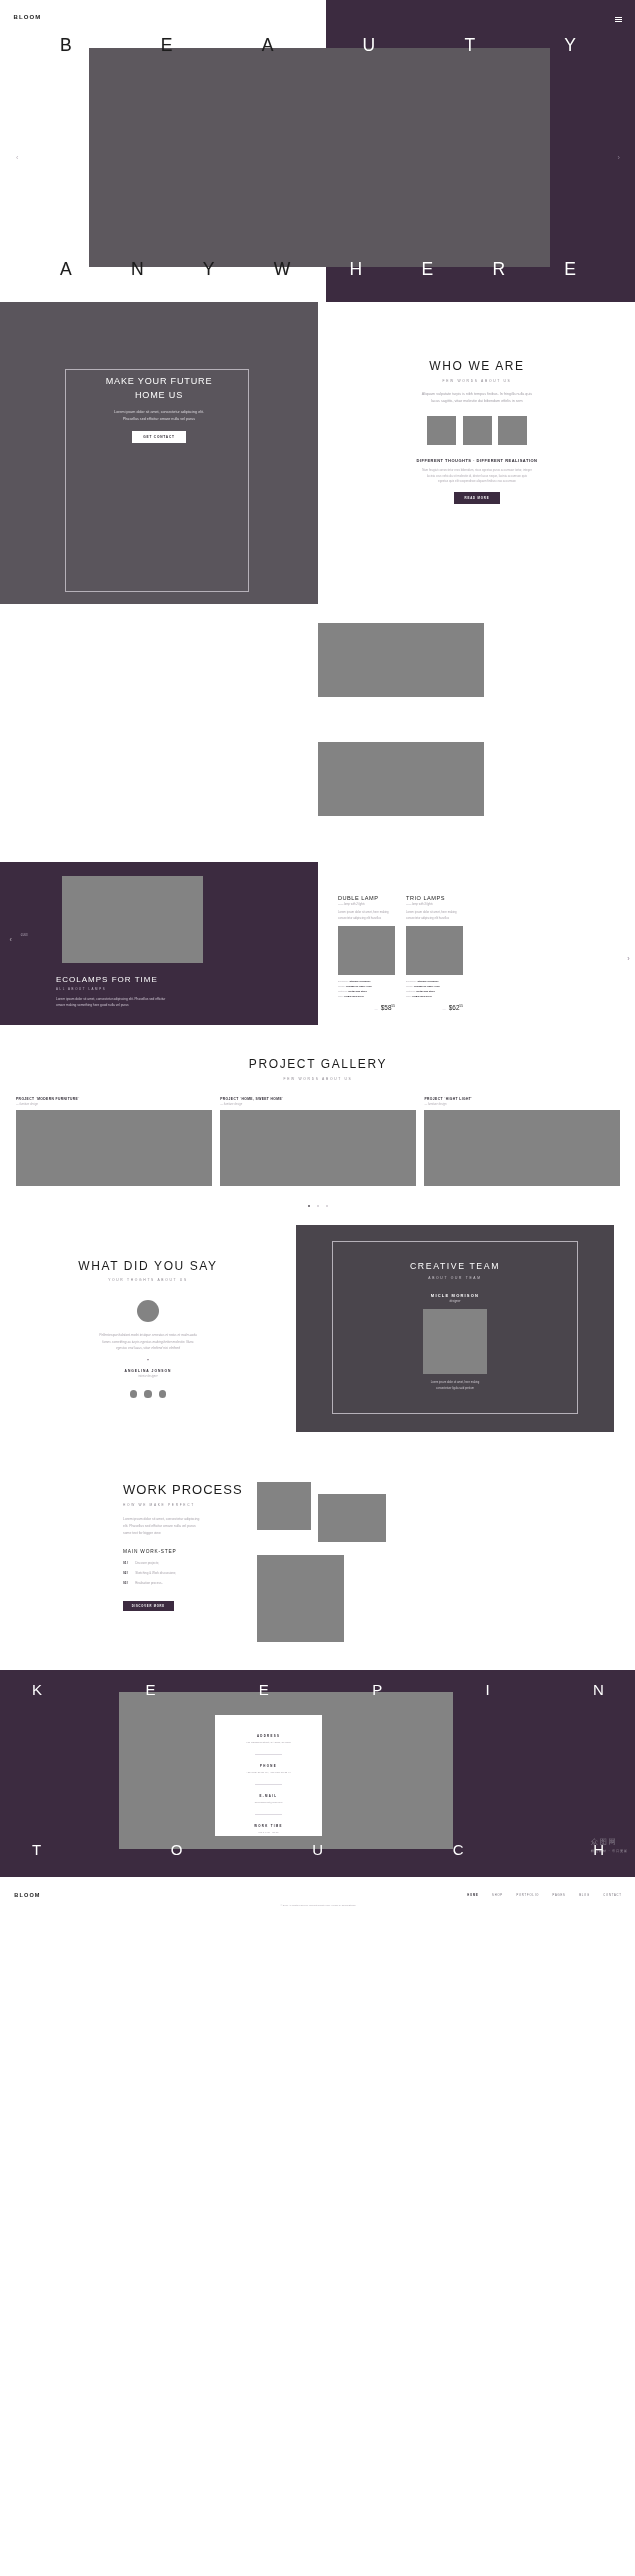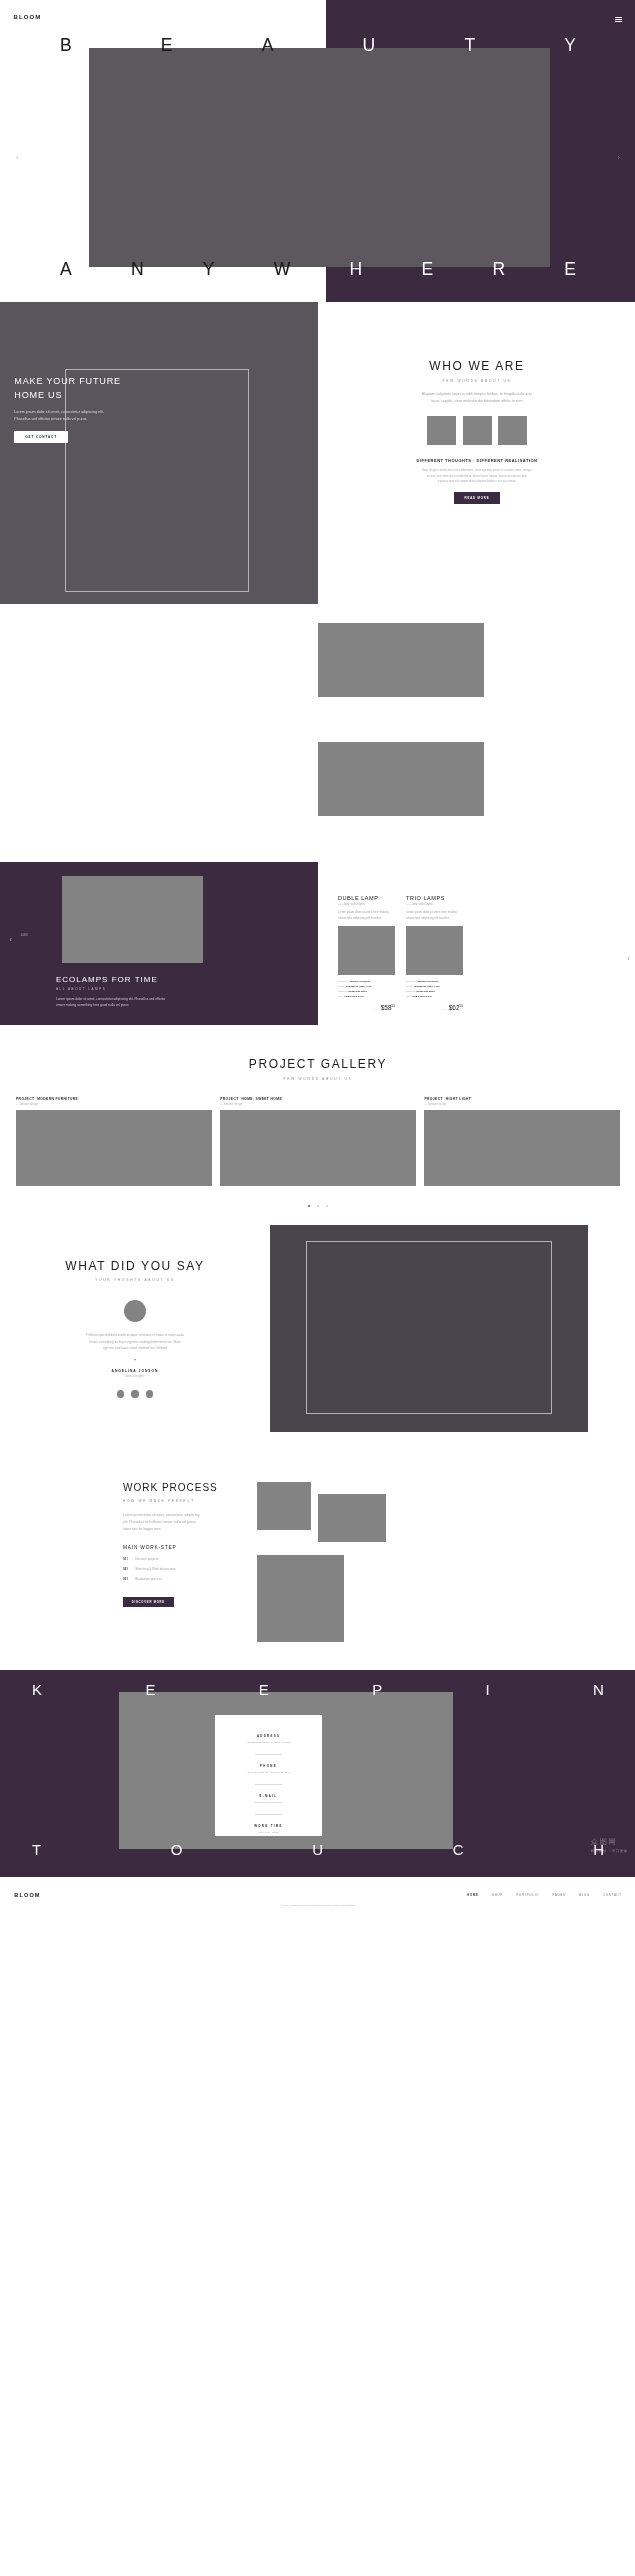--- a/index.html
+++ b/index.html
@@ -29,21 +29,21 @@
   .word-row.top span:nth-child(3) { color:#1c1c1c; }
   .word-row.bot span:nth-child(1), .word-row.bot span:nth-child(2),
   .word-row.bot span:nth-child(3), .word-row.bot span:nth-child(4) { color:#1c1c1c; }
   .arrow { position:absolute; top:153px; font-size:7.2px; color:#b9b3bb; z-index:9; }
   .arrow.l { left:16px; } .arrow.r { right:16px; color:#8c7f92; }
 
   
   .split { display:flex; height:302px; }
   .future { width:318px; background:#5a555c; position:relative; }
   .future-frame { position:absolute; left:65px; top:67px; width:184px; height:223px; border:0.8px solid #b6b1b9; }
-  .future-in { position:absolute; left:0; right:0; top:73px; text-align:left; color:#fff; padding:0 14.3px; }
+  .future-in { position:absolute; left:0; right:0; top:73px; text-align:center; color:#fff; padding:0 14.3px; }
   .future-h { font-size:9.1px; letter-spacing:0.8px; font-weight:300; line-height:1.5; }
   .future-p { font-size:3.7px; line-height:1.9; color:#dedbe0; margin-top:6.4px; }
   .btn-light { display:inline-block; margin-top:8.7px; background:#fff; color:#2d2730; font-size:3.2px;
                letter-spacing:0.8px; padding:4px 11px; font-weight:600; }
   .who { width:318px; background:#fff; text-align:center; padding-top:57px; }
   .h2 { font-size:12px; letter-spacing:1.6px; font-weight:300; color:#1c1c1c; }
   .h2.lt { color:#fff; }
   .sub { font-size:3.3px; letter-spacing:1.7px; color:#8b868f; margin-top:5.6px; }
   .sub.lt { color:#cfcad1; }
   .lede { font-size:3.7px; line-height:2; color:#a4a0a8; margin-top:8px; padding:0 46px; }
@@ -90,40 +90,40 @@
   .gal-item { flex:1; }
   .gal-t { font-size:3.3px; letter-spacing:0.4px; color:#2b2630; font-weight:600; }
   .gal-s { font-size:2.7px; color:#b0abb3; font-style:italic; margin-top:2.4px; }
   .gal-img { width:100%; height:76px; background:#838383; margin-top:4px; }
   .dots { margin-top:10.3px; }
   .dots i { display:inline-block; width:2.4px; height:2.4px; border-radius:50%; background:#cfcad1; margin:0 1.6px; }
   .dots i.on { background:#5a555c; }
 
   
   .tt { display:flex; height:207px; }
-  .testi { width:270px; background:#fff; text-align:center; padding-top:34px; }
+  .testi { width:296px; background:#fff; text-align:center; padding-top:34px; }
   .avatar { width:22px; height:22px; border-radius:50%; background:#838383; margin:17.5px auto 0; }
   .quote { font-size:3.2px; line-height:2.1; color:#a7a2aa; font-style:italic; margin-top:10.3px; padding:0 46px; }
   .qm { font-size:5.6px; color:#3c2b40; margin-top:5.6px; }
   .qname { font-size:3.3px; letter-spacing:1px; color:#2b2630; margin-top:5.6px; font-weight:600; }
   .qrole { font-size:2.7px; color:#b0abb3; font-style:italic; margin-top:1.6px; }
   .qdots { margin-top:8.7px; }
   .qdots i { display:inline-block; width:7.2px; height:7.2px; border-radius:50%; background:#838383; margin:0 2px; }
   .team { width:318px; background:#4a454c; position:relative; padding-top:16px; }
   .team-frame { position:absolute; left:36px; top:16px; width:246px; height:173px; border:0.8px solid #b6b1b9; }
   .team-in { position:relative; text-align:center; padding-top:20px; }
   .tname { font-size:4px; letter-spacing:1.2px; color:#fff; margin-top:12.7px; font-weight:600; }
   .trole { font-size:2.9px; color:#cfcad1; font-style:italic; margin-top:1.6px; }
   .team-img { width:64px; height:65px; background:#838383; margin:5.6px auto 0; }
   .team-p { font-size:2.7px; line-height:2; color:#cfcad1; margin-top:6.4px; padding:0 95px; }
 
   
   .work { height:238px; position:relative; background:#fff; }
   .work-l { position:absolute; left:123px; top:50px; width:131px; }
-  .wh { font-size:10px; letter-spacing:1px; font-weight:300; color:#1c1c1c; }
+  .wh { font-size:13px; letter-spacing:1px; font-weight:300; color:#1c1c1c; }
   .ws { font-size:3.2px; letter-spacing:1.7px; color:#8b868f; margin-top:6.4px; }
   .wp { font-size:3.4px; line-height:2.05; color:#a7a2aa; margin-top:8.7px; }
   .wh2 { font-size:4.8px; letter-spacing:0.8px; color:#1c1c1c; margin-top:12.7px; }
   .step { font-size:3px; color:#a7a2aa; margin-top:6.4px; }
   .step b { color:#2b2630; margin-right:7.2px; }
   .work-r img, .wimg { position:absolute; background:#838383; }
   .wimg.a { left:257px; top:50px; width:54px; height:48px; }
   .wimg.b { left:318px; top:62px; width:68px; height:48px; }
   .wimg.c { left:257px; top:123px; width:87px; height:87px; }
 
@@ -360,20 +360,31 @@
     <div class="qrole">interior designer</div>
     <div class="qdots">
       <i></i>
       <i></i>
       <i></i>
     </div>
   </div>
 
   <div class="team">
     <div class="team-frame"></div>
+    <div class="team-in">
+      <div class="h2 lt" style="font-size:8.7px">CREATIVE TEAM</div>
+      <div class="sub lt">ABOUT OUR TEAM</div>
+      <div class="tname">MICLE MORISON</div>
+      <div class="trole">designer</div>
+      <div class="team-img"></div>
+      <div class="team-p">
+        <div>Lorem ipsum dolor sit amet, here making</div>
+        <div>consectetuer ligula said pretium</div>
+      </div>
+    </div>
   </div>
 </section>
 
 <section class="sec work">
   <div class="work-l">
     <div class="wh">WORK PROCESS</div>
     <div class="ws">HOW WE MAKE PERFECT</div>
     <div class="wp">
       <div>Lorem ipsum dolor sit amet, consectetur adipiscing</div>
       <div>elit. Phasellus sed efficitur  ornare nulla vel purus</div>

